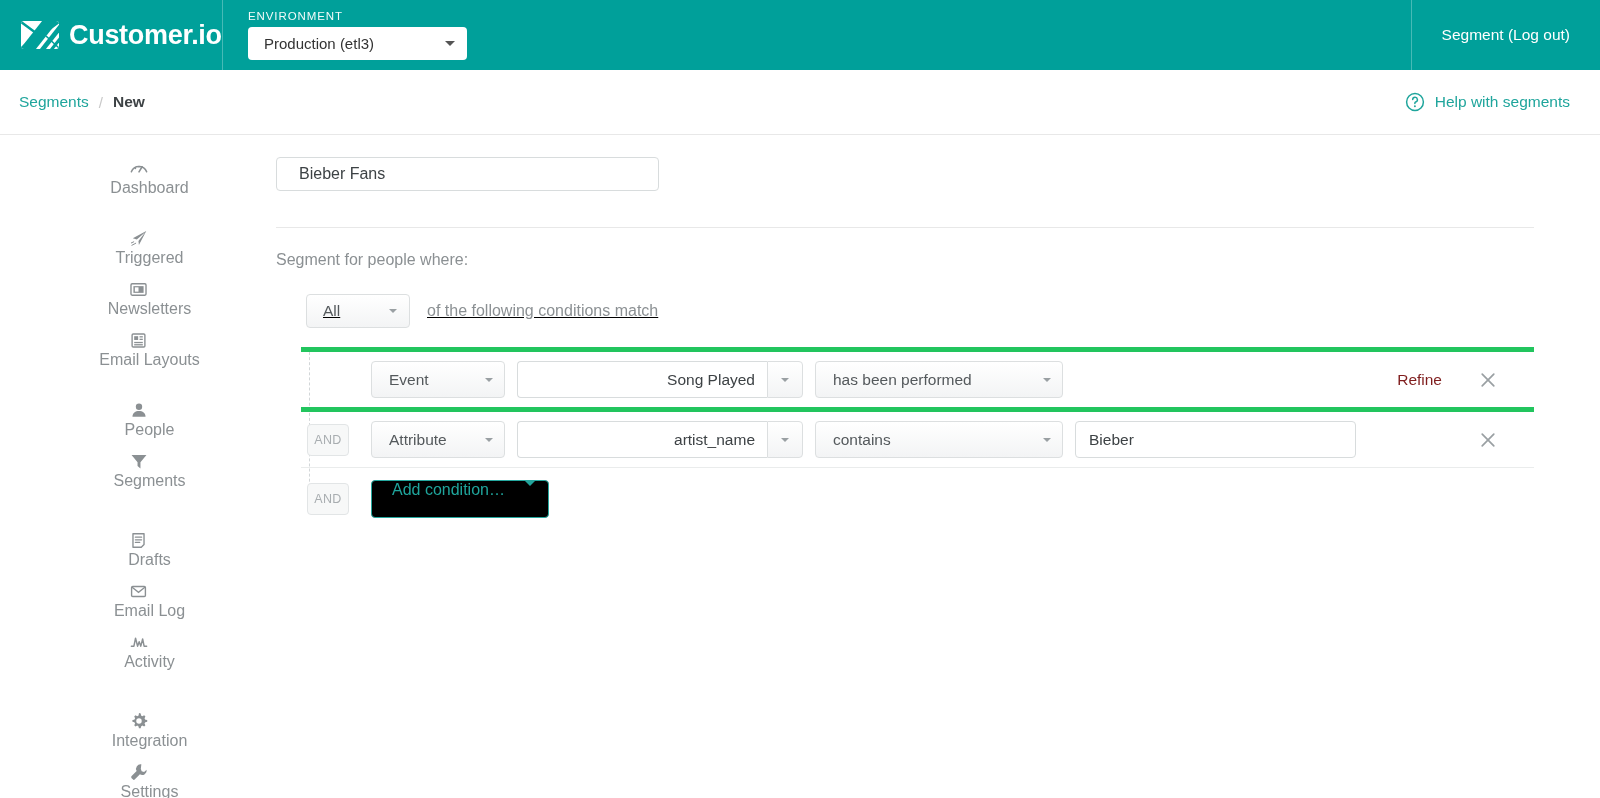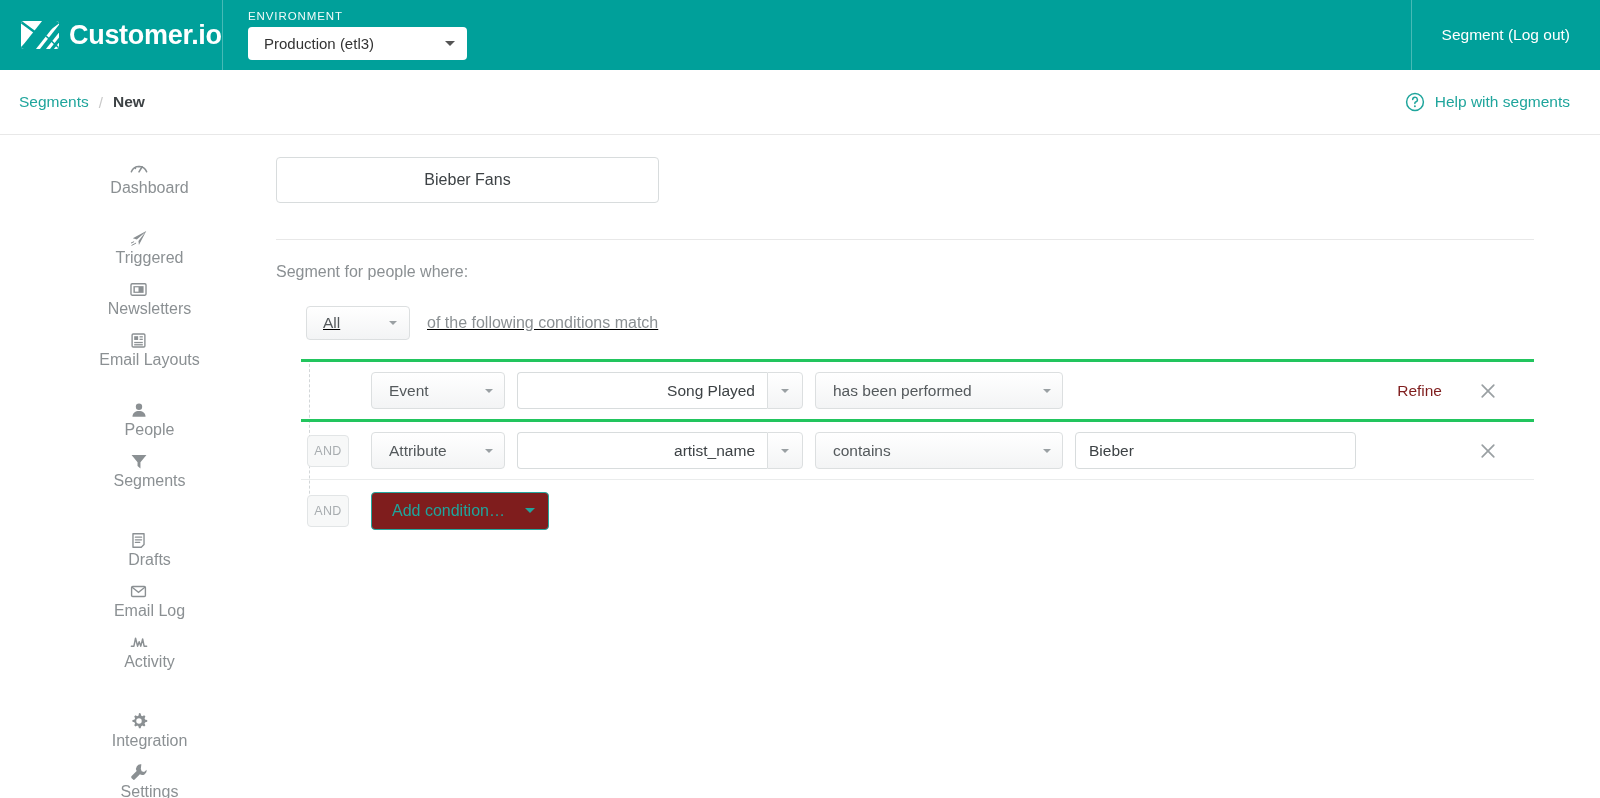--- a/index.html
+++ b/index.html
@@ -177,31 +177,30 @@
   .nav-gap-lg { height: 28px; }
 
   
   .main {
     flex: 1;
     padding-top: 22px;
     padding-right: 60px;
   }
   .name-input {
     width: 383px;
-    height: 46px;
+    height: 34px;
     border: 1px solid #d8dcdd;
     border-radius: 4px;
-    padding: 0 4px;
+    padding: 0 22px;
     font-size: 16px;
     color: #3d4245;
     font-family: "Liberation Sans", sans-serif;
     background: #ffffff;
     outline: none;
     display: block;
-    text-align: center;
   }
   .main-rule {
     margin-top: 36px;
     height: 1px;
     background: #e8e8e8;
     width: 1258px;
   }
   .seg-intro {
     margin-top: 23px;
     font-size: 16px;
@@ -252,21 +251,21 @@
     left: 8px; top: 0;
     width: 0;
     height: 160px;
     border-left: 1px dashed #d2d6d8;
   }
   .cond-row {
     position: relative;
     height: 60px;
     display: flex;
     align-items: center;
-    border-top: 3px solid #22c55e;
+    border-top: 5px solid #22c55e;
     padding-left: 6px;
   }
   .and-badge {
     width: 42px; height: 32px;
     border: 1px solid #e2e5e6;
     border-radius: 4px;
     background: #f7f8f8;
     display: flex;
     align-items: center;
     justify-content: center;
@@ -382,25 +381,24 @@
     position: relative;
     height: 62px;
     display: flex;
     align-items: center;
     border-top: 1px solid #eaecec;
     padding-left: 6px;
   }
   .btn-add {
     margin-left: 22px;
     height: 38px;
-    background: #7f1d1d;
+    background: #000000;
     border: 1px solid #25a79e;
     border-radius: 4px;
     display: flex;
-    align-items: center;
     padding: 0 13px 0 20px;
     cursor: pointer;
   }
   .btn-add .lbl {
     font-size: 16px;
     color: #1fa59c;
     white-space: nowrap;
     margin-right: 20px;
   }
 </style>

